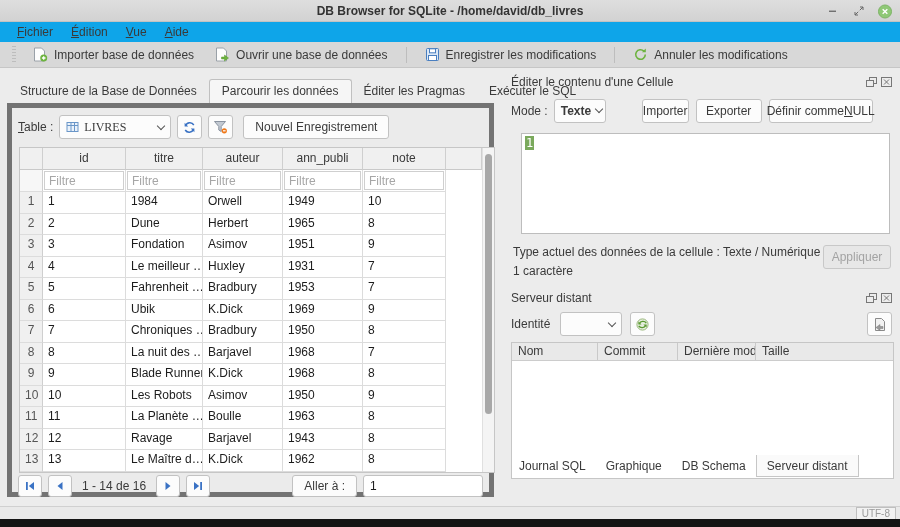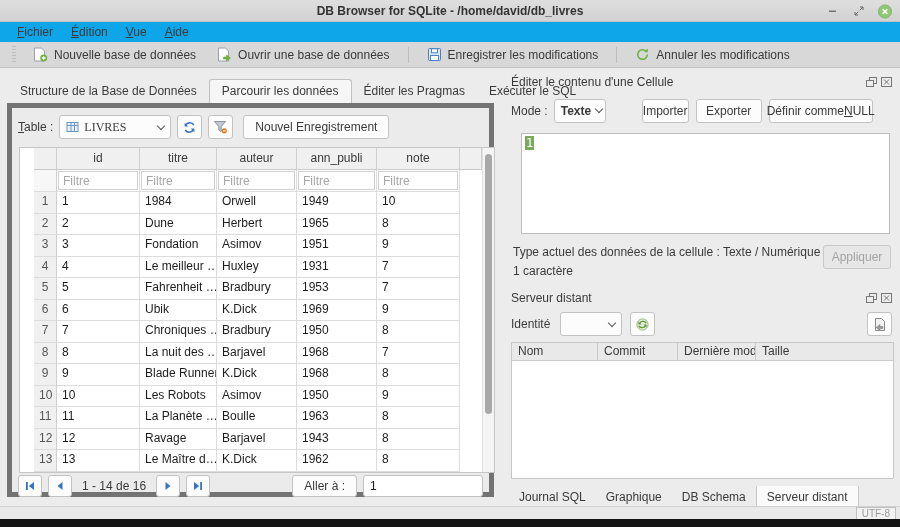--- a/index.html
+++ b/index.html
@@ -54,21 +54,21 @@
   .table-combo { width:112px;font-family:Liberation Serif, serif; }
   .iconbtn { width:25px; height:24px; background:#fcfcfc; border:1px solid #c2c2c2;
     border-radius:3px; display:flex; align-items:center; justify-content:center; }
   .btn { background:#fcfcfc; border:1px solid #c2c2c2; border-radius:3px;
     height:24px; padding:0 11px; display:flex; align-items:center; justify-content:center;
     color:#3a3a3a; white-space:nowrap; }
 
   
   .grid { position:absolute; top:39px; left:7px; width:476px; height:326px;
     background:#fff; border:1px solid #c6c6c6; overflow:hidden; }
-  .grid-inner { position:absolute; top:0; left:0; right:12px; bottom:0;margin-left:14px; }
+  .grid-inner { position:absolute; top:0; left:0; right:12px; bottom:0; }
   .grid-row { display:flex; height:21.5px; }
   .grid-row.header { height:22px; background:#f0f0f0; }
   .grid-row.filter { height:22px; }
   .cell { border-right:1px solid #dcdcdc; border-bottom:1px solid #dcdcdc;
     padding:2px 5px; overflow:hidden; white-space:nowrap; color:#1c1c1c; }
   .header .cell { border-right:1px solid #cfcfcf; border-bottom:1px solid #c9c9c9;
     text-align:center; color:#3a3a3a; padding-top:3px; }
   .cnum { flex:0 0 23px; background:#f0f0f0; color:#555; text-align:center;
     border-right:1px solid #cfcfcf; }
   .c0 { flex:0 0 83px; } .c1 { flex:0 0 77px; } .c2 { flex:0 0 80px; }
@@ -120,21 +120,21 @@
   .identity-row .right { margin-left:auto; }
 
   .remote-grid { position:absolute; left:511px; top:342px; width:383px; height:137px;
     background:#fff; border:1px solid #c6c6c6; }
   .remote-head { display:flex; height:18px; background:#e9e9e9; border-bottom:1px solid #cccccc; }
   .rh { padding:1px 6px; border-right:1px solid #c9c9c9; color:#3a3a3a;
     overflow:hidden; white-space:nowrap; }
   .rh0 { flex:0 0 86px; } .rh1 { flex:0 0 80px; } .rh2 { flex:0 0 78px; }
   .rh3 { flex:1 1 auto; border-right:none; }
 
-  .bottom-tabs { position:absolute; left:509px; top:486px; height:22px;
+  .bottom-tabs { position:absolute; left:509px; top:455px; height:22px;
     display:flex; align-items:stretch; }
   .btab { padding:4px 10px; color:#3a3a3a; }
   .btab.active { background:#fafafa; border:1px solid #c6c6c6; border-top:none; }
 
   
   .statusbar { position:absolute; left:0; right:0; top:506px; height:16px;
     background:#e9e9e9; border-top:1px solid #d0d0d0; }
   .encoding { position:absolute; right:4px; top:0px; height:13px; padding:0 5px;
     font-size:10px; color:#9a9a9a; background:#f2f2f2; border:1px solid #bfbfbf;
     display:flex; align-items:center; }
@@ -178,21 +178,21 @@
 <div class="toolbar">
   <span class="tb-handle"></span>
   <span class="tb-btn">
     <span>
       <svg width="16" height="15" viewBox="0 0 16 15">
           <path d="M2.5 1h7l3 3v10h-10z" fill="#fdfdfd" stroke="#9aa1a8"></path>
           <circle cx="11.7" cy="11" r="3.5" fill="#6db33f"></circle>
           <path d="M11.7 9.2v3.6M9.9 11h3.6" stroke="#fff" stroke-width="1.3"></path>
         </svg>
     </span>
-    <span>Nouvelle base de données</span>
+    <span>Importer base de données</span>
   </span>
   <span class="tb-btn">
     <span>
       <svg width="16" height="15" viewBox="0 0 16 15">
           <path d="M2.5 1h7l3 3v10h-10z" fill="#fdfdfd" stroke="#9aa1a8"></path>
           <path d="M7.5 10h3V8l4 3-4 3v-2h-3z" fill="#6db33f" stroke="#5a9a30" stroke-width="0.5"></path>
         </svg>
     </span>
     <span>Ouvrir une base de données</span>
   </span>

